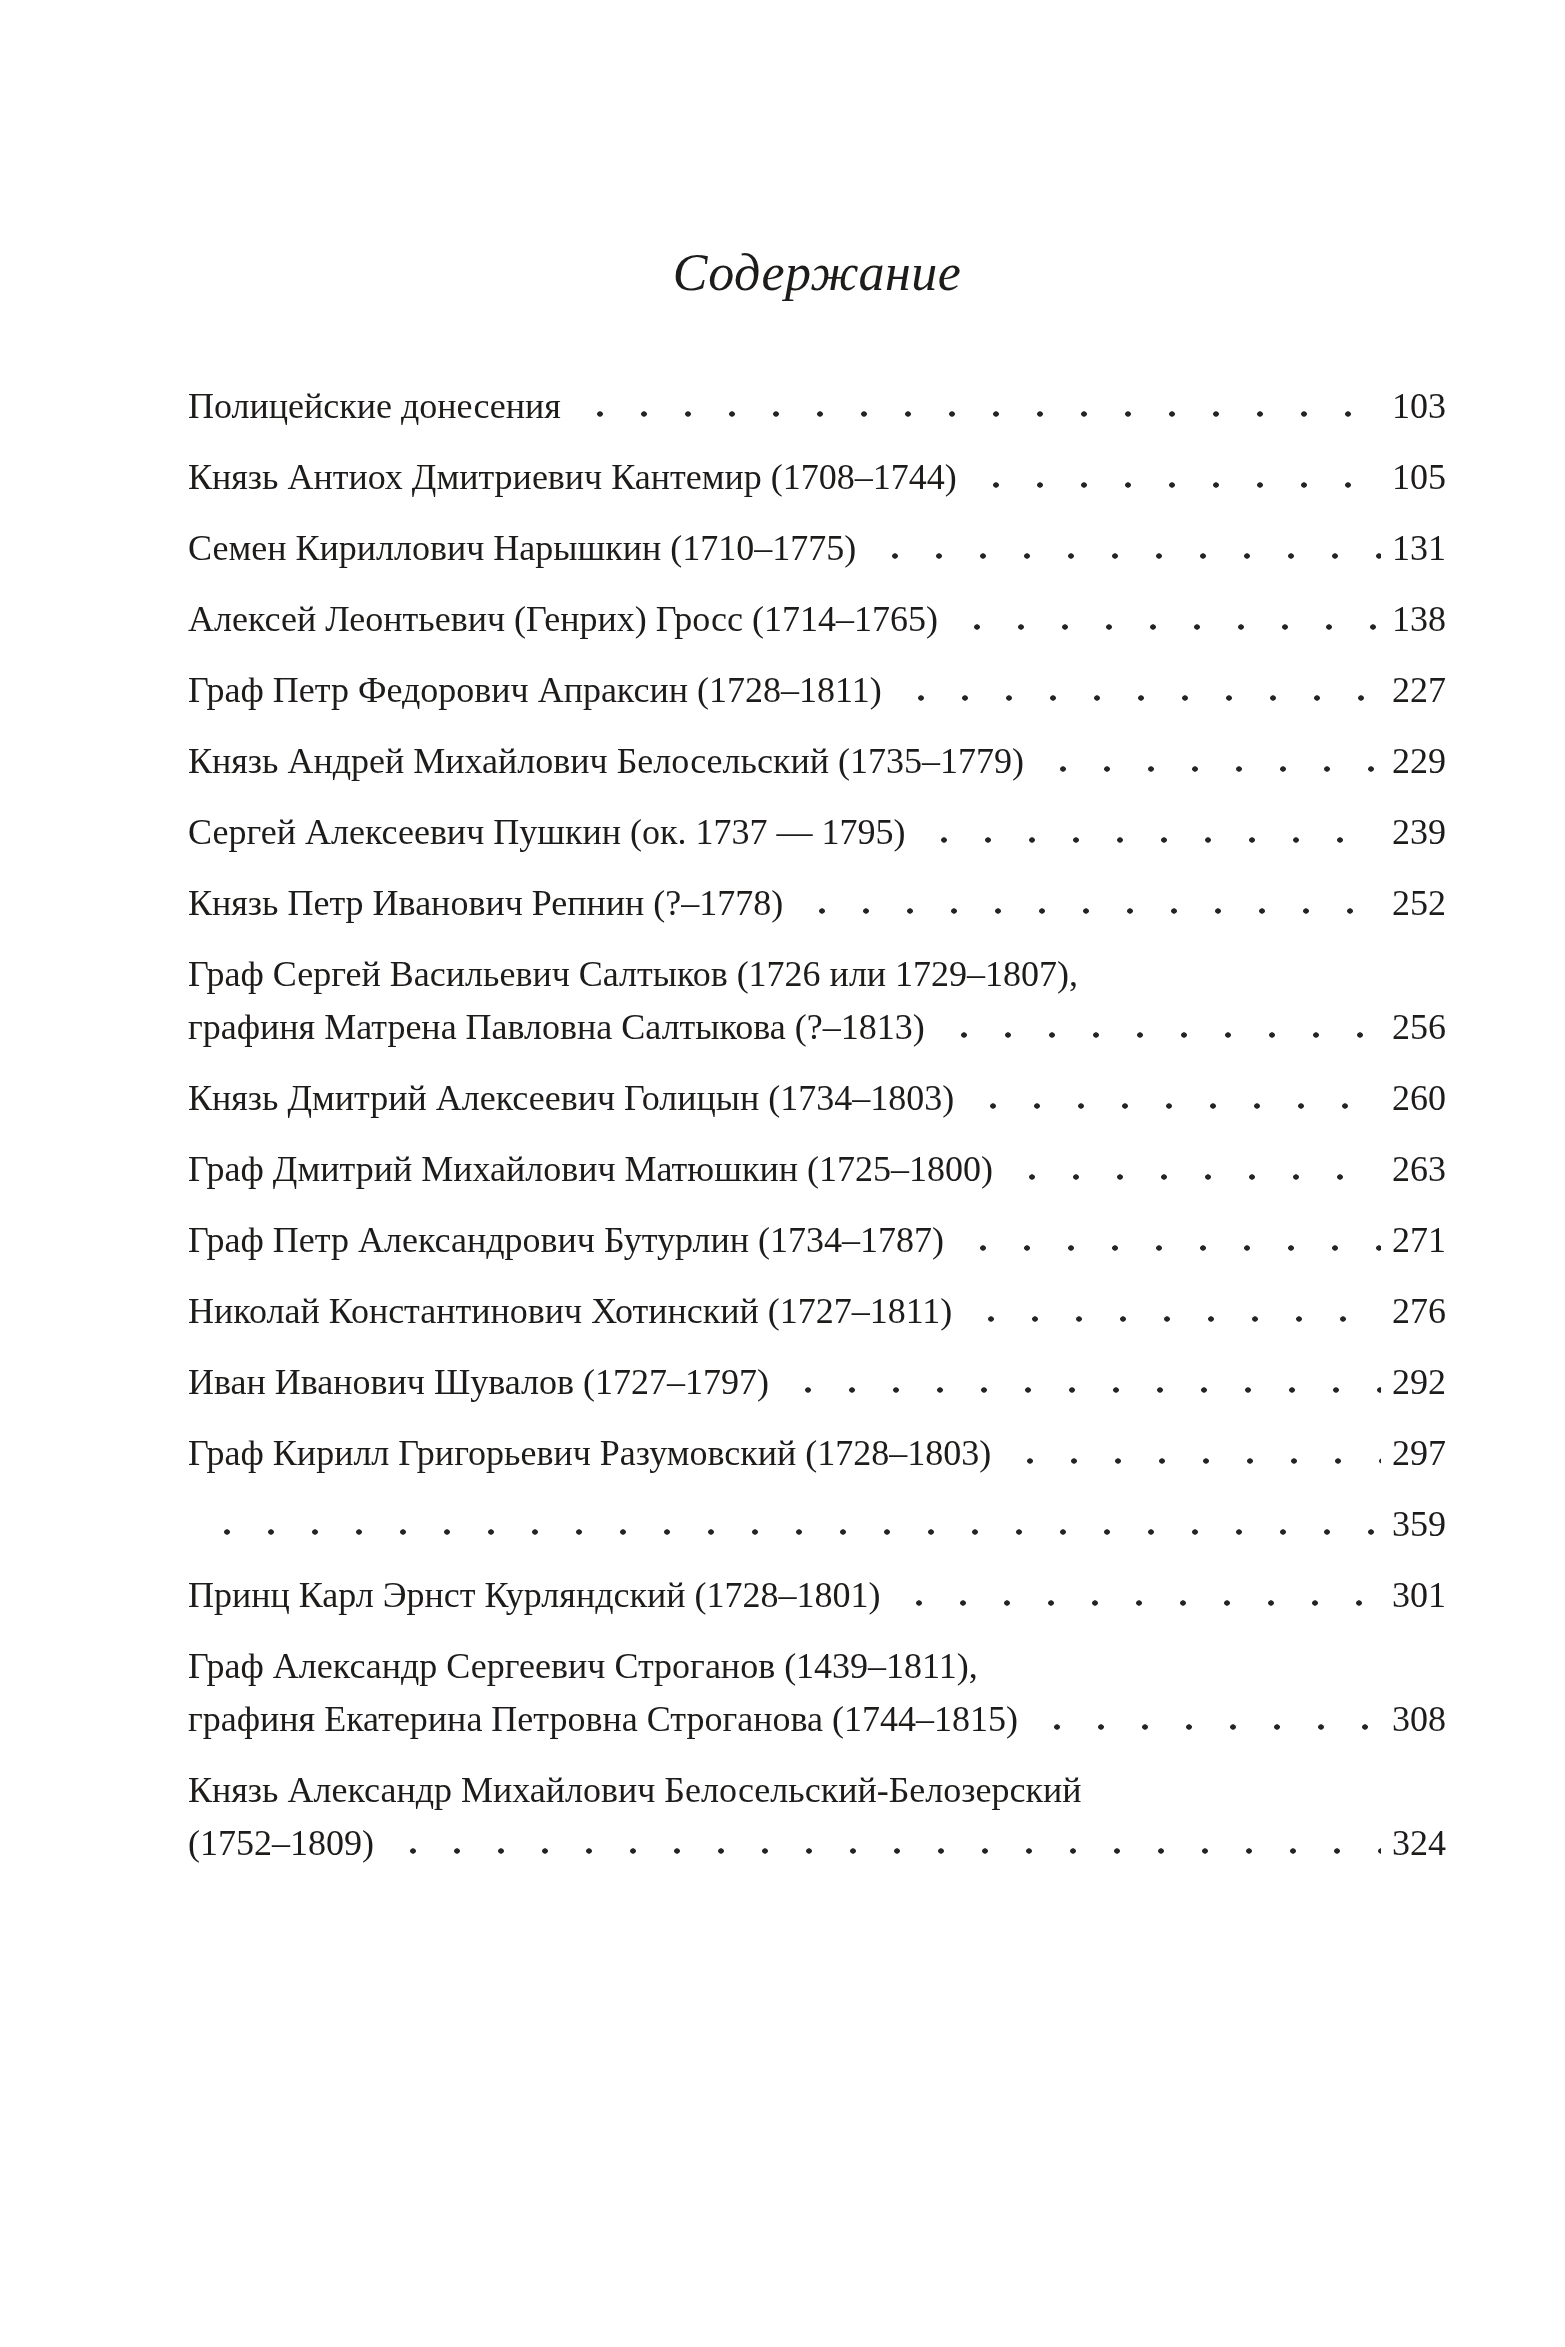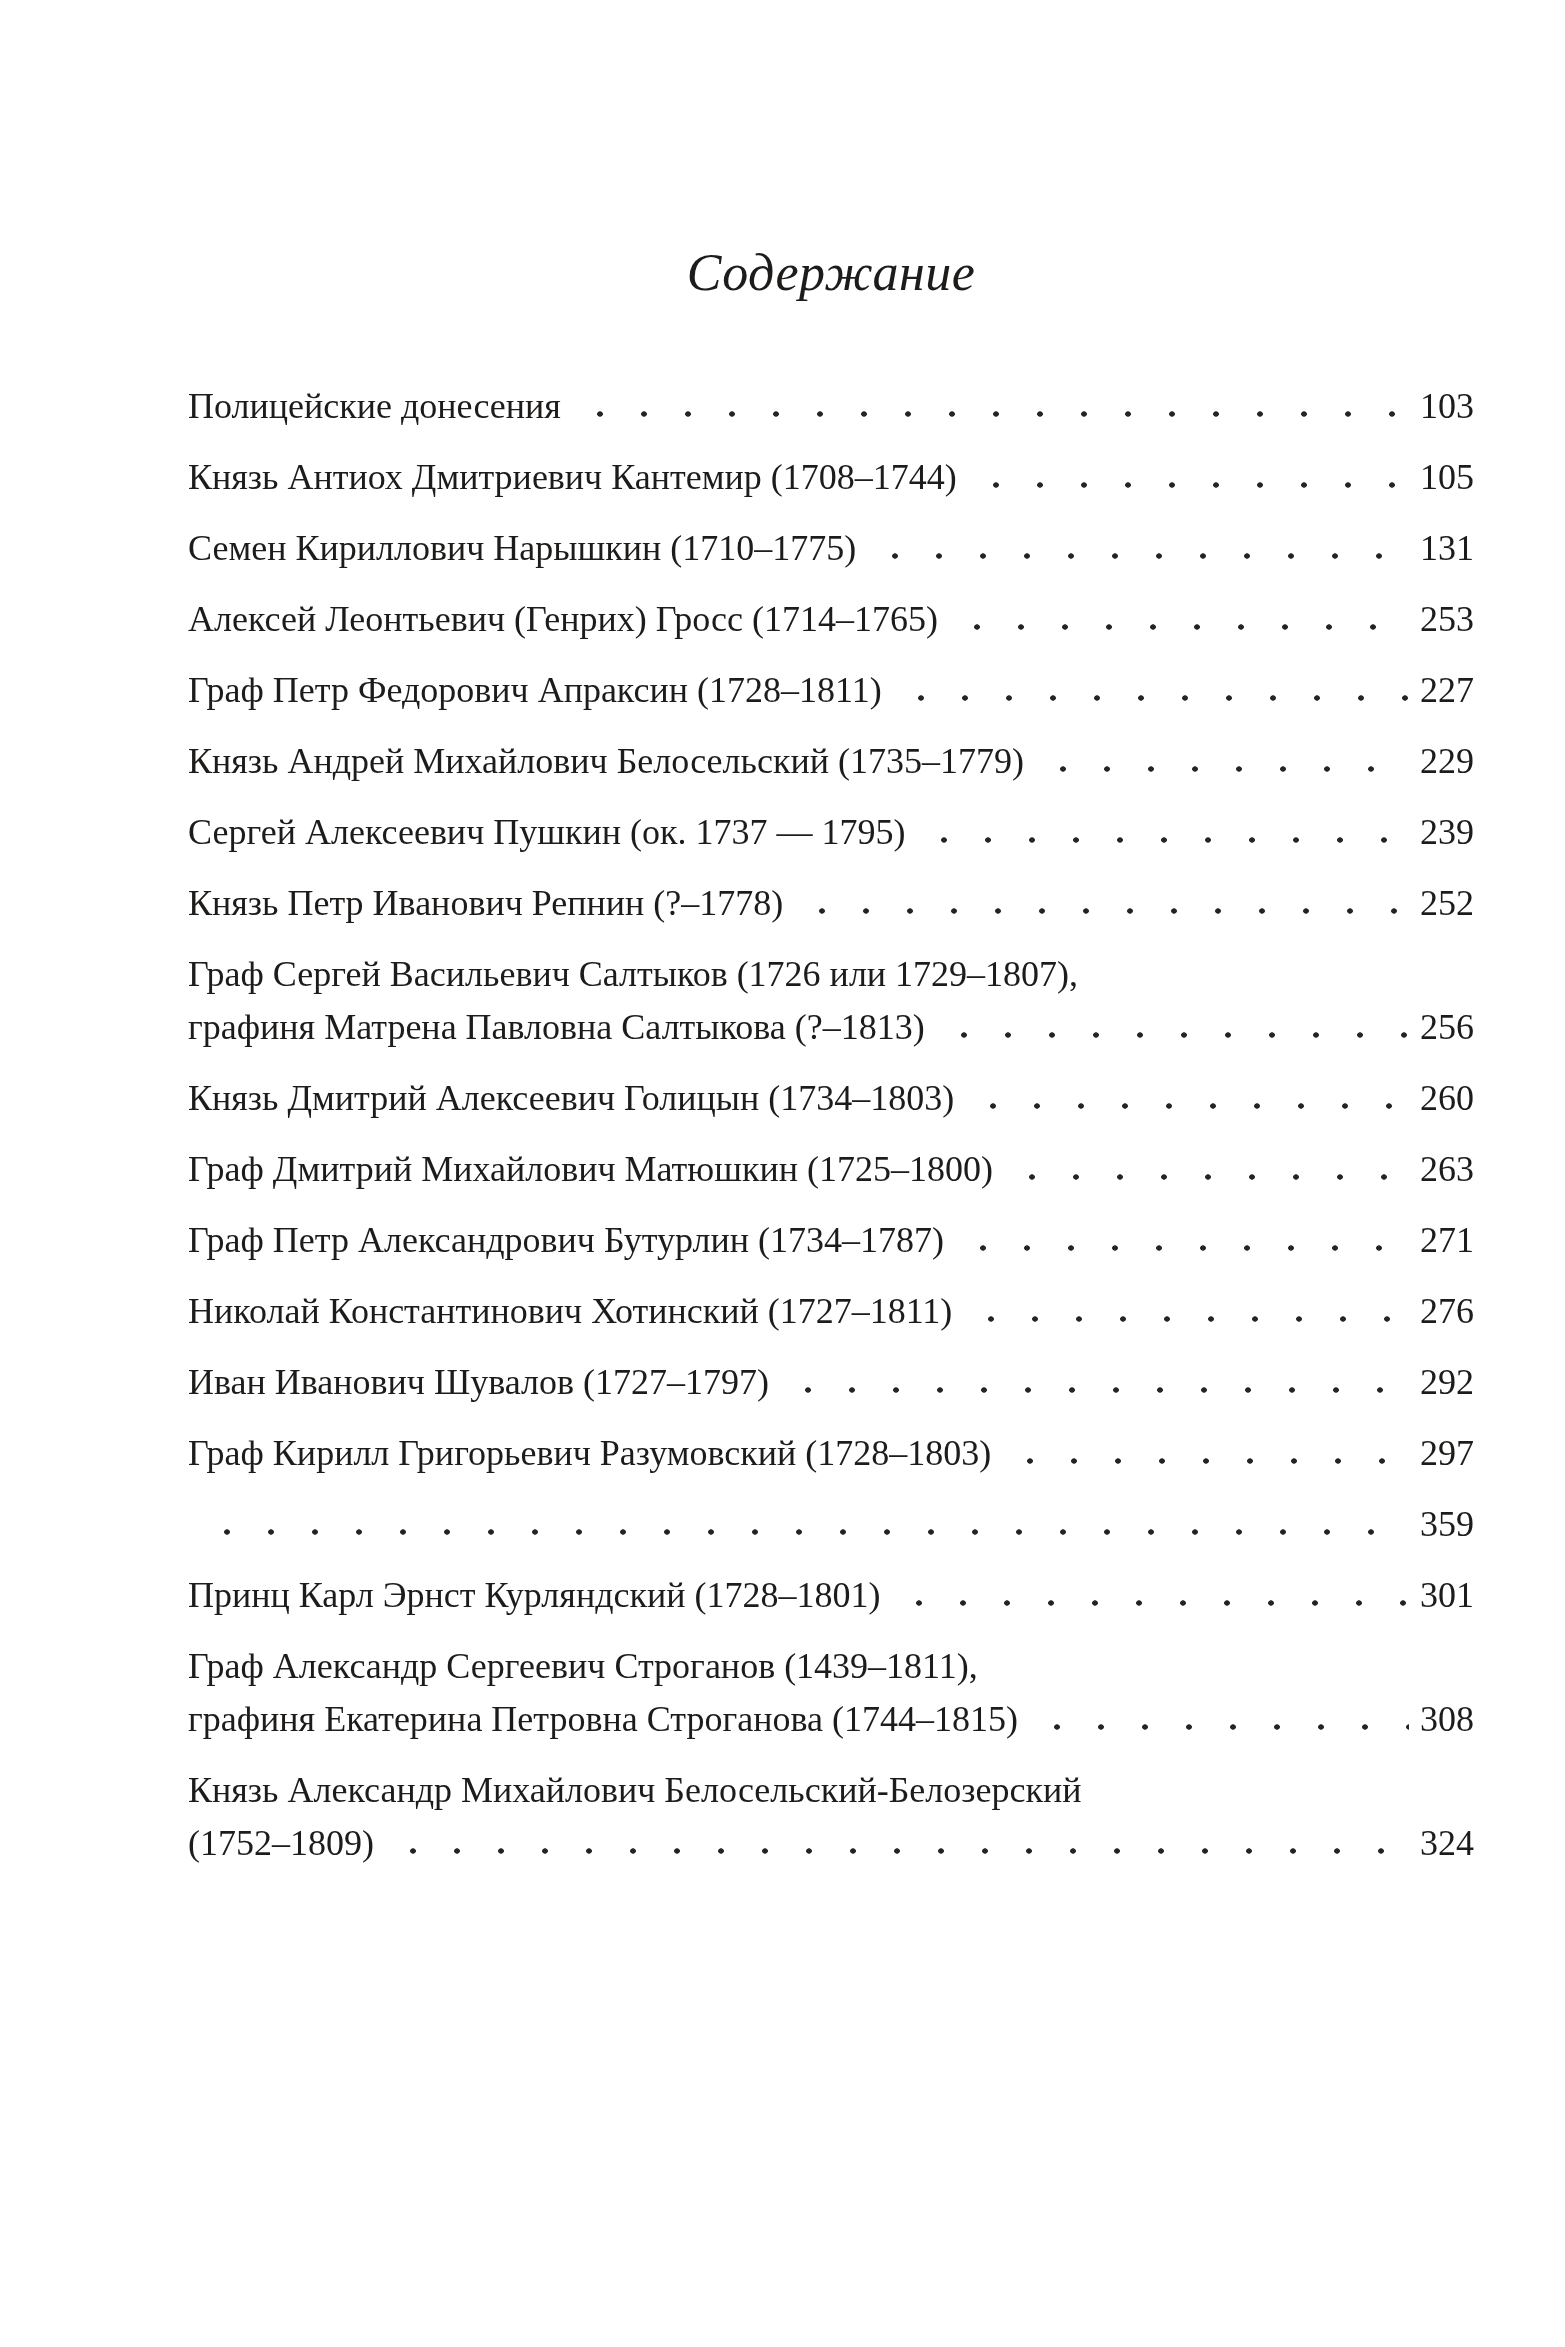--- a/index.html
+++ b/index.html
@@ -11,21 +11,21 @@
     width: 1565px;
     height: 2348px;
     font-family: "Liberation Serif", "DejaVu Serif", serif;
     color: #1e1c1a;
     overflow: hidden;
   }
   .page {
     box-sizing: border-box;
     width: 1565px;
     height: 2348px;
-    padding: 242px 91px 57px 188px;
+    padding: 242px 119px 57px 188px;
     background: #ffffff;
   }
   .title {
     font-size: 52px;
     font-weight: normal;
     font-style: italic;
     text-align: center;
     margin: 0 0 76px 0;
     line-height: 62px;
     letter-spacing: 0.5px;
@@ -87,21 +87,21 @@
         <div class="line last">
           <span class="txt">Семен Кириллович Нарышкин (1710–1775)</span>
           <span class="leader"></span>
           <span class="pg">131</span>
         </div>
       </div>
       <div class="entry">
         <div class="line last">
           <span class="txt">Алексей Леонтьевич (Генрих) Гросс (1714–1765)</span>
           <span class="leader"></span>
-          <span class="pg">253</span>
+          <span class="pg">138</span>
         </div>
       </div>
       <div class="entry">
         <div class="line last">
           <span class="txt">Граф Петр Федорович Апраксин (1728–1811)</span>
           <span class="leader"></span>
           <span class="pg">227</span>
         </div>
       </div>
       <div class="entry">

